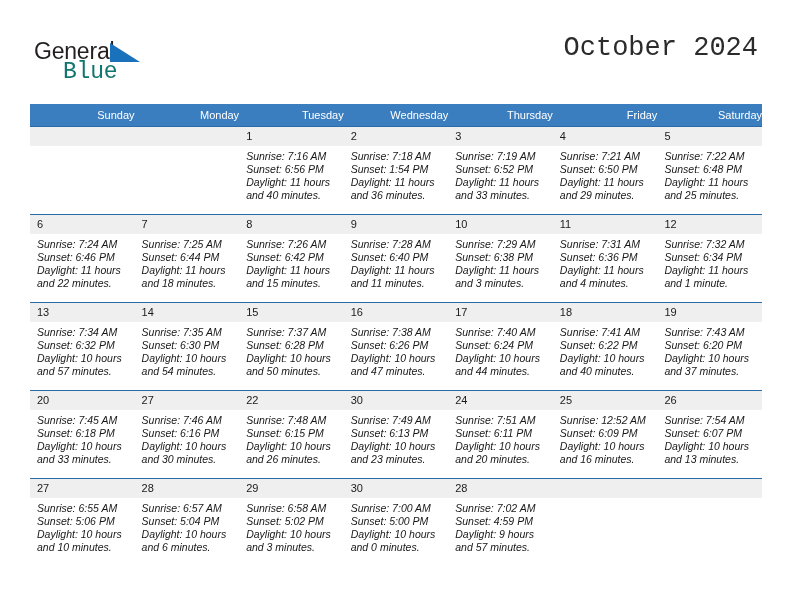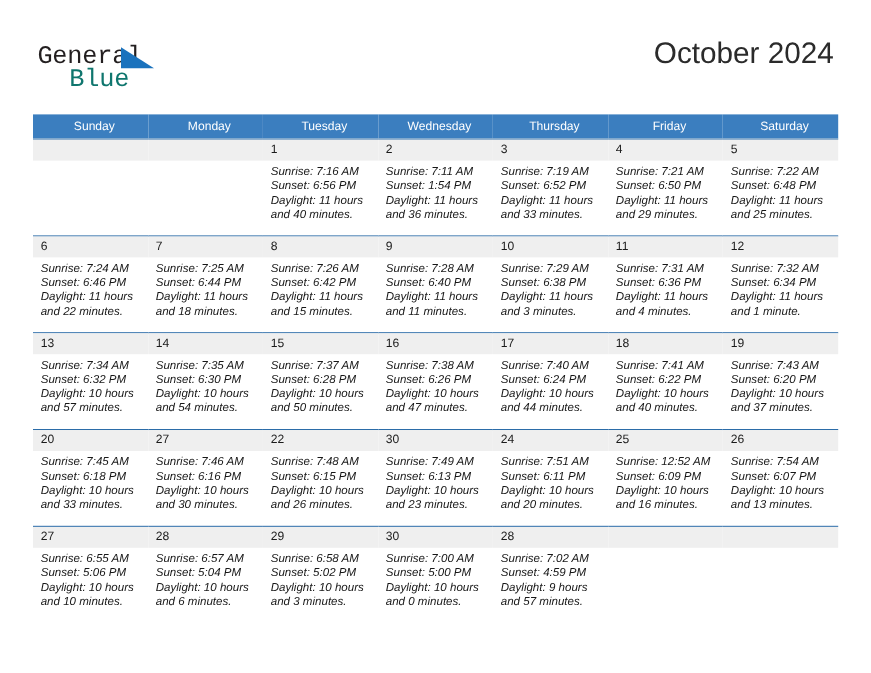--- a/index.html
+++ b/index.html
@@ -37,21 +37,21 @@
     width: 250px;
     height: 50px;
   }
   .brand-general {
     position: absolute;
     left: 0;
     top: 0;
     font-size: 23px;
     letter-spacing: -0.2px;
     color: #231f20;
-    font-family: Liberation Mono, monospace;
+    font-family: Liberation Sans, sans-serif;
   }
   .brand-blue {
     position: absolute;
     left: 29px;
     top: 21px;
     font-size: 23px;
     letter-spacing: -0.2px;
     color: #0f766e;
     font-family: Liberation Mono, monospace;
   }
@@ -63,20 +63,21 @@
     height: 0;
     border-left: 30px solid #1a72bd;
     border-top: 19px solid transparent;
   }
 
   .title-block {
     position: absolute;
     right: 34px;
     top: 32px;
     text-align: right;
+    font-family: Liberation Mono, monospace;
   }
   .cal-title {
     font-size: 27px;
     color: #2b2b2b;
     line-height: 33px;
     white-space: nowrap;
     font-weight: normal;
     margin: 0;
   }
   .cal-subtitle {
@@ -94,21 +95,21 @@
     top: 104px;
     width: 732px;
     border-collapse: collapse;
     table-layout: fixed;
   }
   .calendar th {
     background: #3b7ebf;
     color: #ffffff;
     font-size: 11px;
     font-weight: normal;
-    text-align: center;
+    text-align: right;
     padding: 5px 0 5px 7px;
     height: 10px;
     border: none;
   }
   .calendar td {
     vertical-align: top;
     padding: 0;
     border: none;
     width: 104.57px;
     height: 78px;
@@ -207,21 +208,21 @@
                 <div>Sunset: 6:56 PM</div>
                 <div>Daylight: 11 hours</div>
                 <div>and 40 minutes.</div>
               </div>
             </div>
           </td>
           <td>
             <div class="cell-inner">
               <span class="daynum">2</span>
               <div class="lines">
-                <div>Sunrise: 7:11 AM</div>
+                <div>Sunrise: 7:18 AM</div>
                 <div>Sunset: 1:54 PM</div>
                 <div>Daylight: 11 hours</div>
                 <div>and 36 minutes.</div>
               </div>
             </div>
           </td>
           <td>
             <div class="cell-inner">
               <span class="daynum">3</span>
               <div class="lines">

